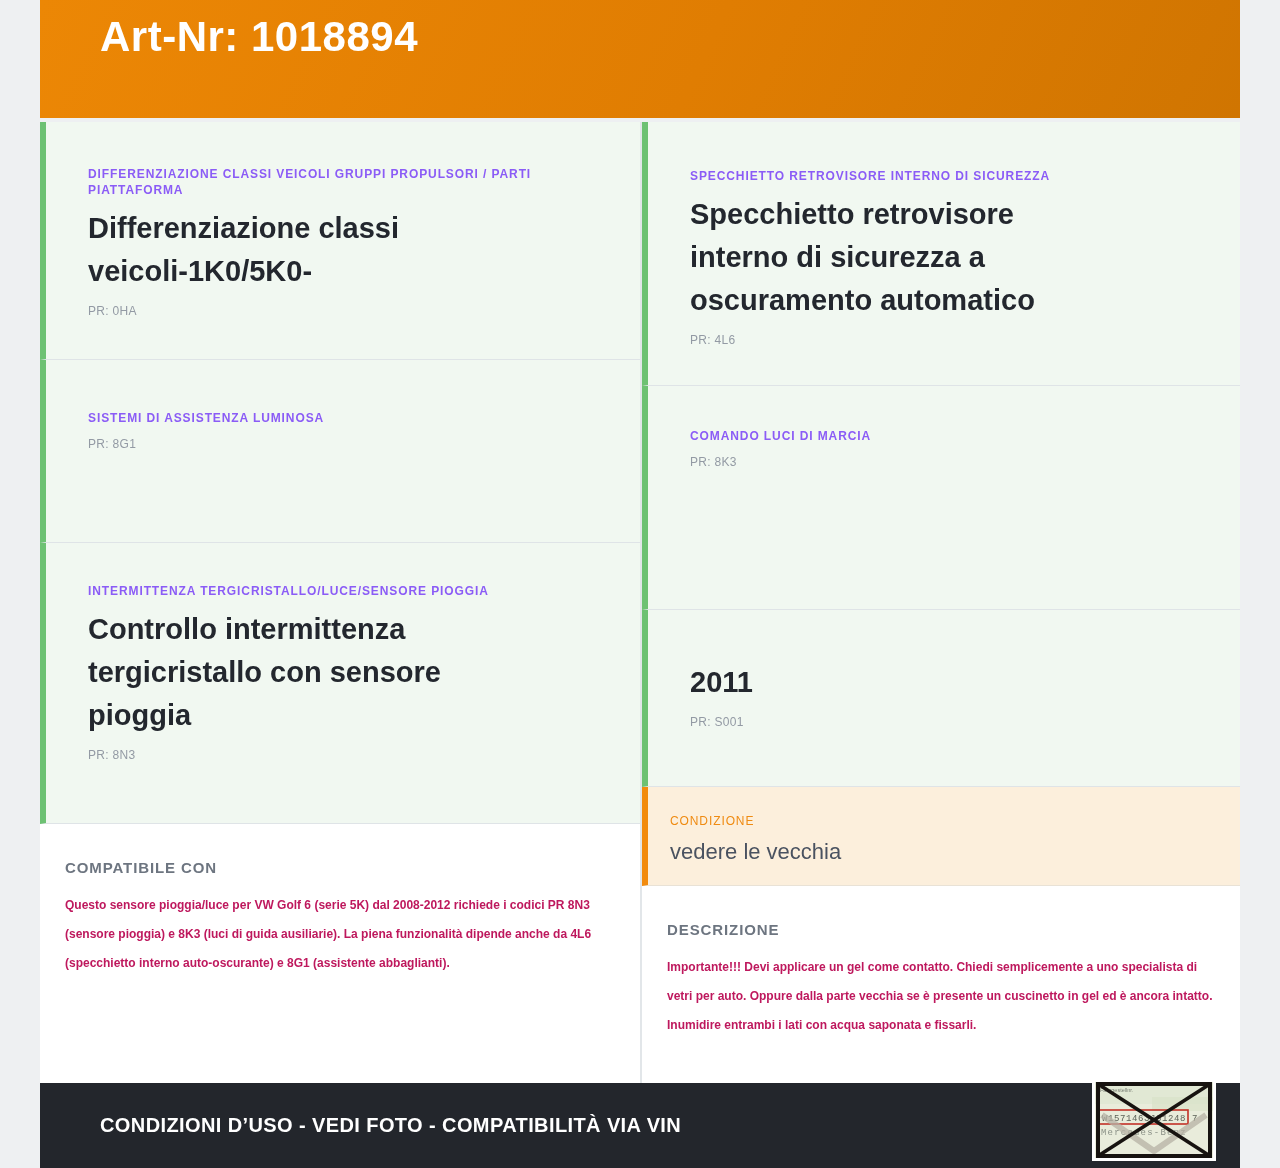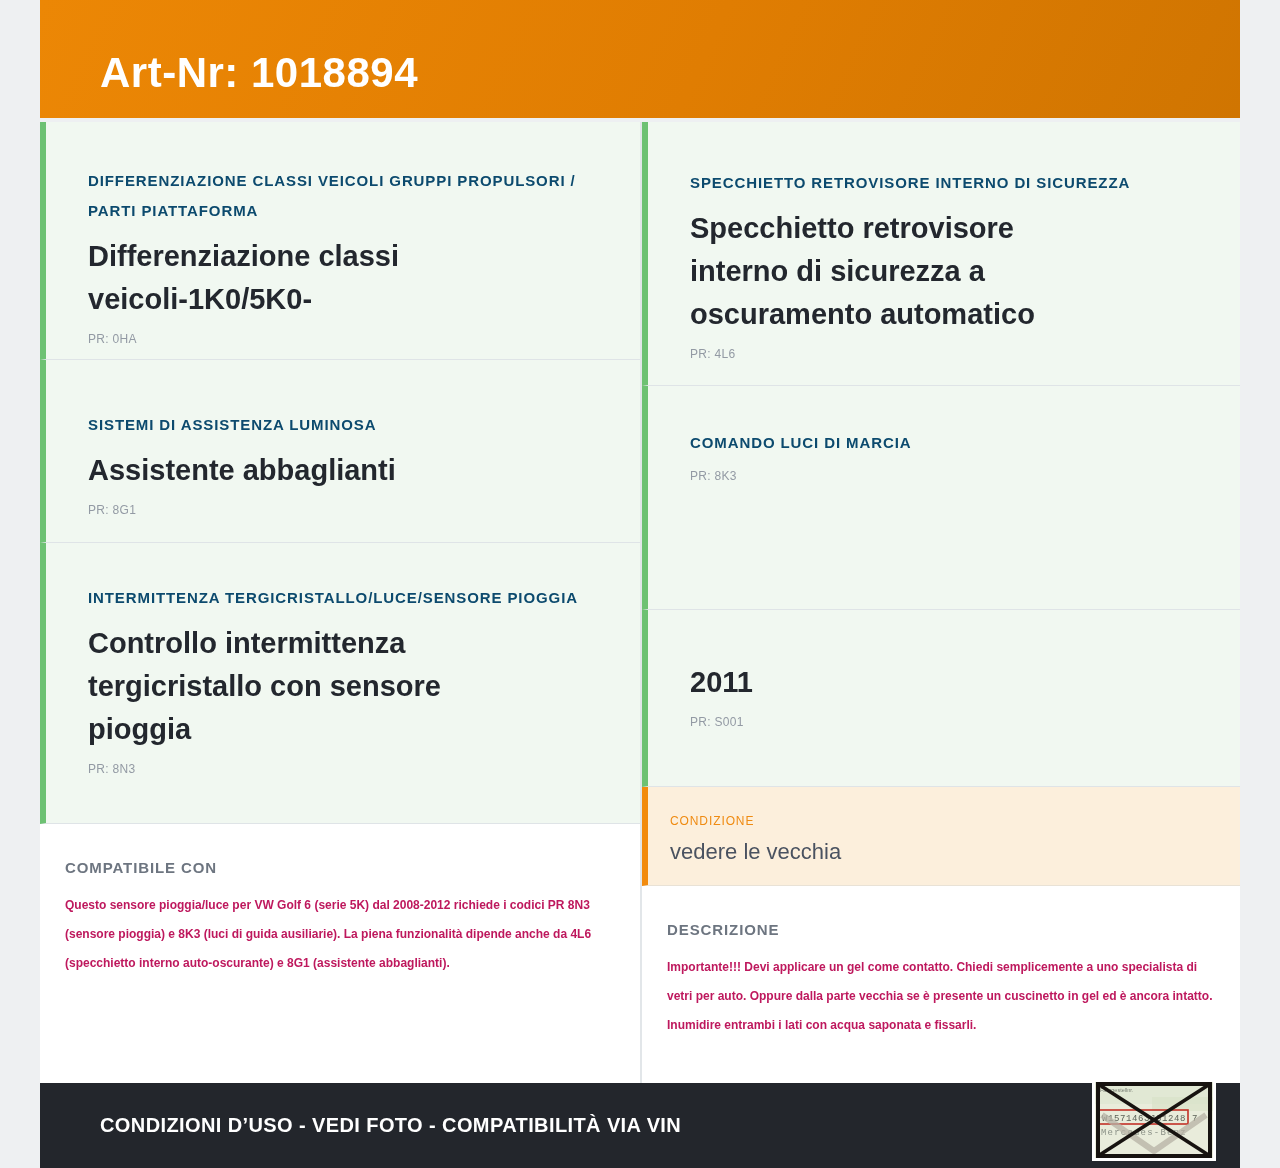--- a/index.html
+++ b/index.html
@@ -8,43 +8,43 @@
     font-family: "Liberation Sans", "DejaVu Sans", sans-serif;
     background:#eef0f2;
   }
   .page { position:relative; width:1280px; height:1168px; background:#eef0f2; overflow:hidden; }
   .content { position:absolute; left:40px; top:0; width:1200px; height:1168px; }
 
   
   .header {
     height:118px;
     background:linear-gradient(115deg,#ec8705 0%,#e07d02 55%,#d07501 100%);
-    padding:48px 0 0 60px;
+    padding:12px 0 0 60px;
   }
   .header h1 {
     color:#ffffff; font-size:42px; font-weight:bold; letter-spacing:.5px; line-height:1.2;
   }
 
   
   .columns { display:flex; height:961px; margin-top:4px; }
   .col { background:#ffffff; display:flex; flex-direction:column; }
   .col-left  { width:600px; }
   .col-gap   { width:2px; background:#e2e6e9; }
   .col-right { width:598px; }
 
   
   .pr-card {
     background:#f1f8f1;
     border-left:6px solid #6dc173;
     border-bottom:1px solid #dfe4e7;
     padding:44px 20px 0 42px;
   }
   .card-label {
-    font-size:15px; font-weight:bold; color:#0c4a6e;
-    letter-spacing:.9px; line-height:30px; text-transform:uppercase;
+    font-size:12px; font-weight:bold; color:#8b5cf6;
+    letter-spacing:.9px; line-height:16px; text-transform:uppercase;
   }
   .card-title {
     font-size:29px; font-weight:bold; color:#23272e;
     line-height:43px; margin-top:9px;
   }
   .col-left  .card-title { max-width:360px; }
   .col-right .card-title { max-width:382px; }
   .card-pr { font-size:12px; color:#939aa4; margin-top:11px; letter-spacing:.3px; }
 
   .h-c1 { height:238px; }
@@ -105,21 +105,20 @@
       <div class="col col-left">
 
         <div class="pr-card h-c1">
           <div class="card-label">DIFFERENZIAZIONE CLASSI VEICOLI GRUPPI PROPULSORI / PARTI PIATTAFORMA</div>
           <div class="card-title">Differenziazione classi veicoli-1K0/5K0-</div>
           <div class="card-pr">PR: 0HA</div>
         </div>
 
         <div class="pr-card h-c2">
           <div class="card-label">SISTEMI DI ASSISTENZA LUMINOSA</div>
-          <div class="card-title">Assistente abbaglianti</div>
           <div class="card-pr">PR: 8G1</div>
         </div>
 
         <div class="pr-card h-c3">
           <div class="card-label">INTERMITTENZA TERGICRISTALLO/LUCE/SENSORE PIOGGIA</div>
           <div class="card-title">Controllo intermittenza tergicristallo con sensore pioggia</div>
           <div class="card-pr">PR: 8N3</div>
         </div>
 
         <div class="text-section">

